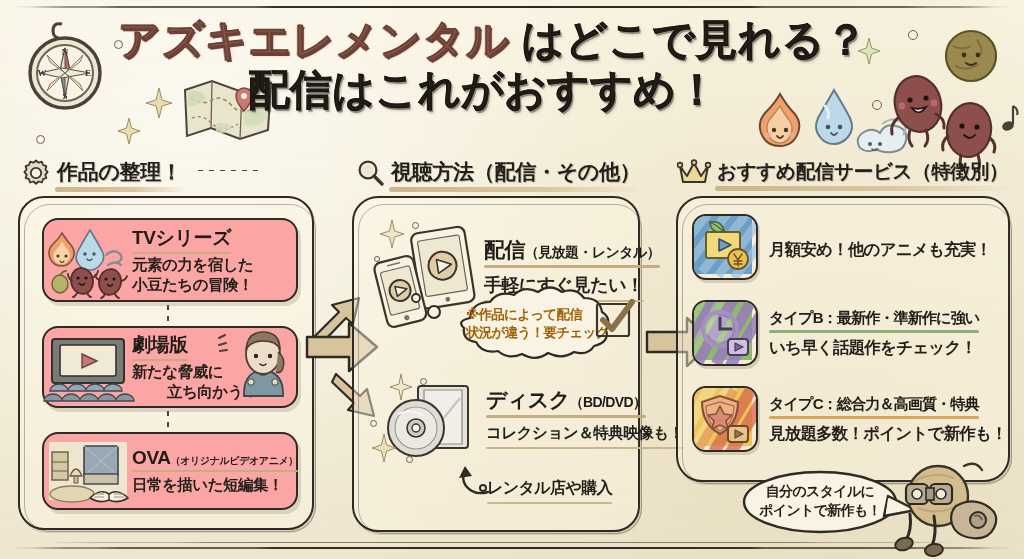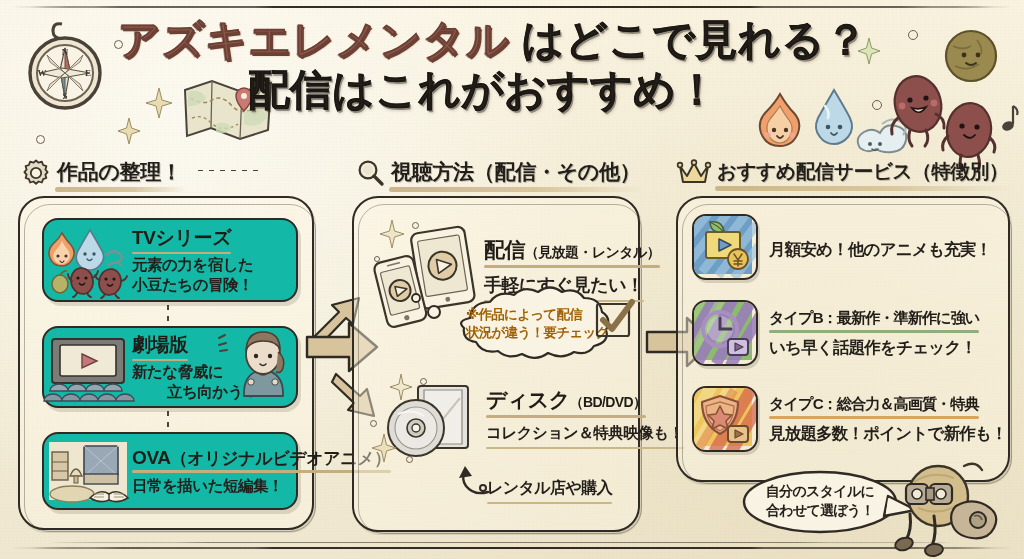--- a/index.html
+++ b/index.html
@@ -105,31 +105,31 @@
   .dotlead{
     display:inline-block;height:3px;width:64px;margin-left:6px;margin-bottom:6px;
     background-image:radial-gradient(#4a4339 36%, rgba(0,0,0,0) 38%);
     background-size:11px 3px;background-repeat:repeat-x;
   }
 
   
   .card{
     position:absolute;
     border:2px solid #2f2a23;border-radius:16px;
-    background:#14b8a6;
+    background:#fca5a5;
     box-shadow:3px 4px 0 rgba(70,60,45,.16);
     display:flex;align-items:center;
   }
   .card .thumb{flex:0 0 auto;display:flex;align-items:center;justify-content:center;}
   .card .ctext{flex:1 1 auto;padding-right:8px;}
   .card-title{
     font-size:19px;font-weight:700;color:#201c17;letter-spacing:-.4px;
     position:relative;display:inline-block;padding-bottom:1px;white-space:nowrap;
   }
-  .card-title .paren{font-size:17px;font-weight:700;}
+  .card-title .paren{font-size:10px;font-weight:700;}
   .card-title::after{
     content:"";position:absolute;left:0;right:0;bottom:-2px;height:2.4px;
     background:#c4ad7e;border-radius:2px;
   }
   .card-desc{
     font-size:15.5px;font-weight:700;color:#231f1a;line-height:1.22;margin-top:4px;
     letter-spacing:-.5px;white-space:nowrap;
   }
 
   
@@ -675,21 +675,21 @@
 
 <div class="bubble">
   <svg width="175" height="64" viewBox="0 0 175 64">
     <ellipse cx="78" cy="32" rx="76" ry="30" fill="#f8f3e2" stroke="#2f2a23" stroke-width="2.4"></ellipse>
     <path d="M146 26 L174 40 L142 46 Z" fill="#f8f3e2" stroke="#2f2a23" stroke-width="2.4" stroke-linejoin="round"></path>
     <path d="M146 28 L166 39 L144 43" fill="#f8f3e2" stroke="none"></path>
   </svg>
 </div>
 <div class="bubble-text">
   <div>自分のスタイルに</div>
-  <div>合わせて選ぼう！</div>
+  <div>ポイントで新作も！</div>
 </div>
 <div class="binoc">
   <svg width="104" height="94" viewBox="0 0 104 94">
     <path d="M64 4 q12 -6 18 4" fill="none" stroke="#3b3529" stroke-width="2.4" stroke-linecap="round"></path>
     <ellipse cx="38" cy="34" rx="30" ry="30" fill="#d3bd8d" stroke="#3b3529" stroke-width="2.4"></ellipse>
     <path d="M14 20 q18 -12 40 -4 M18 46 q20 8 38 -2" fill="none" stroke="#bca977" stroke-width="2"></path>
     <rect x="6" y="22" width="22" height="20" rx="5" fill="#b9ac96" stroke="#2f2a23" stroke-width="2.2"></rect>
     <rect x="30" y="22" width="22" height="20" rx="5" fill="#b9ac96" stroke="#2f2a23" stroke-width="2.2"></rect>
     <rect x="26" y="26" width="8" height="12" fill="#a79a84" stroke="#2f2a23" stroke-width="1.6"></rect>
     <circle cx="17" cy="32" r="5" fill="#efe9d6" stroke="#2f2a23" stroke-width="1.6"></circle>

